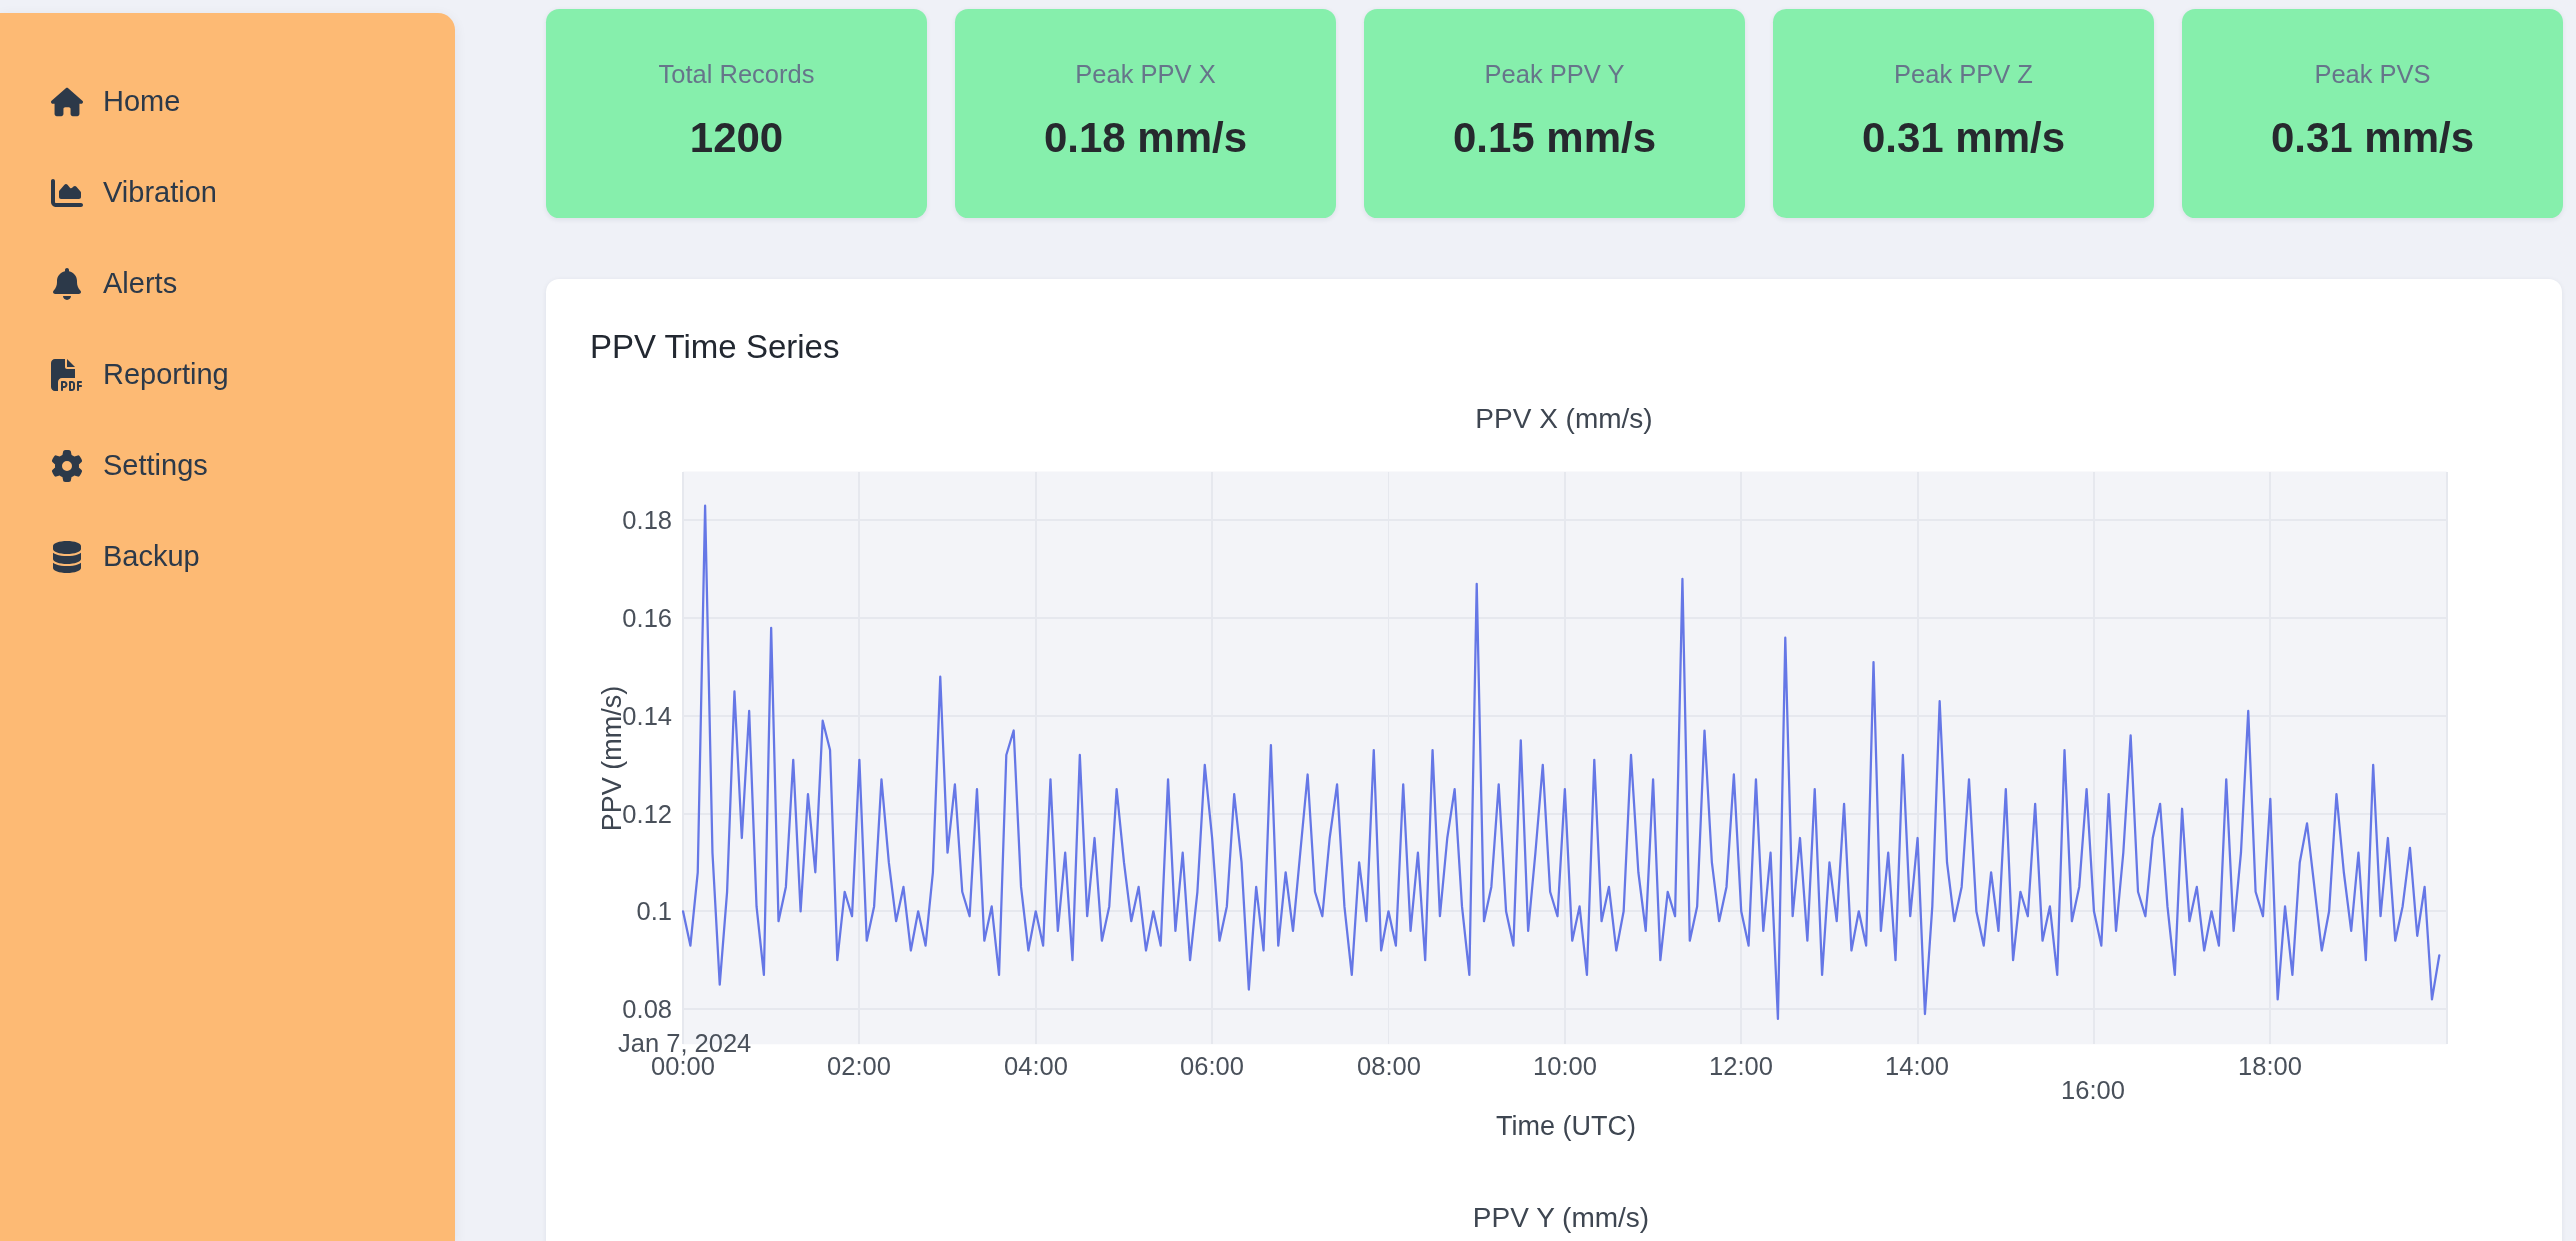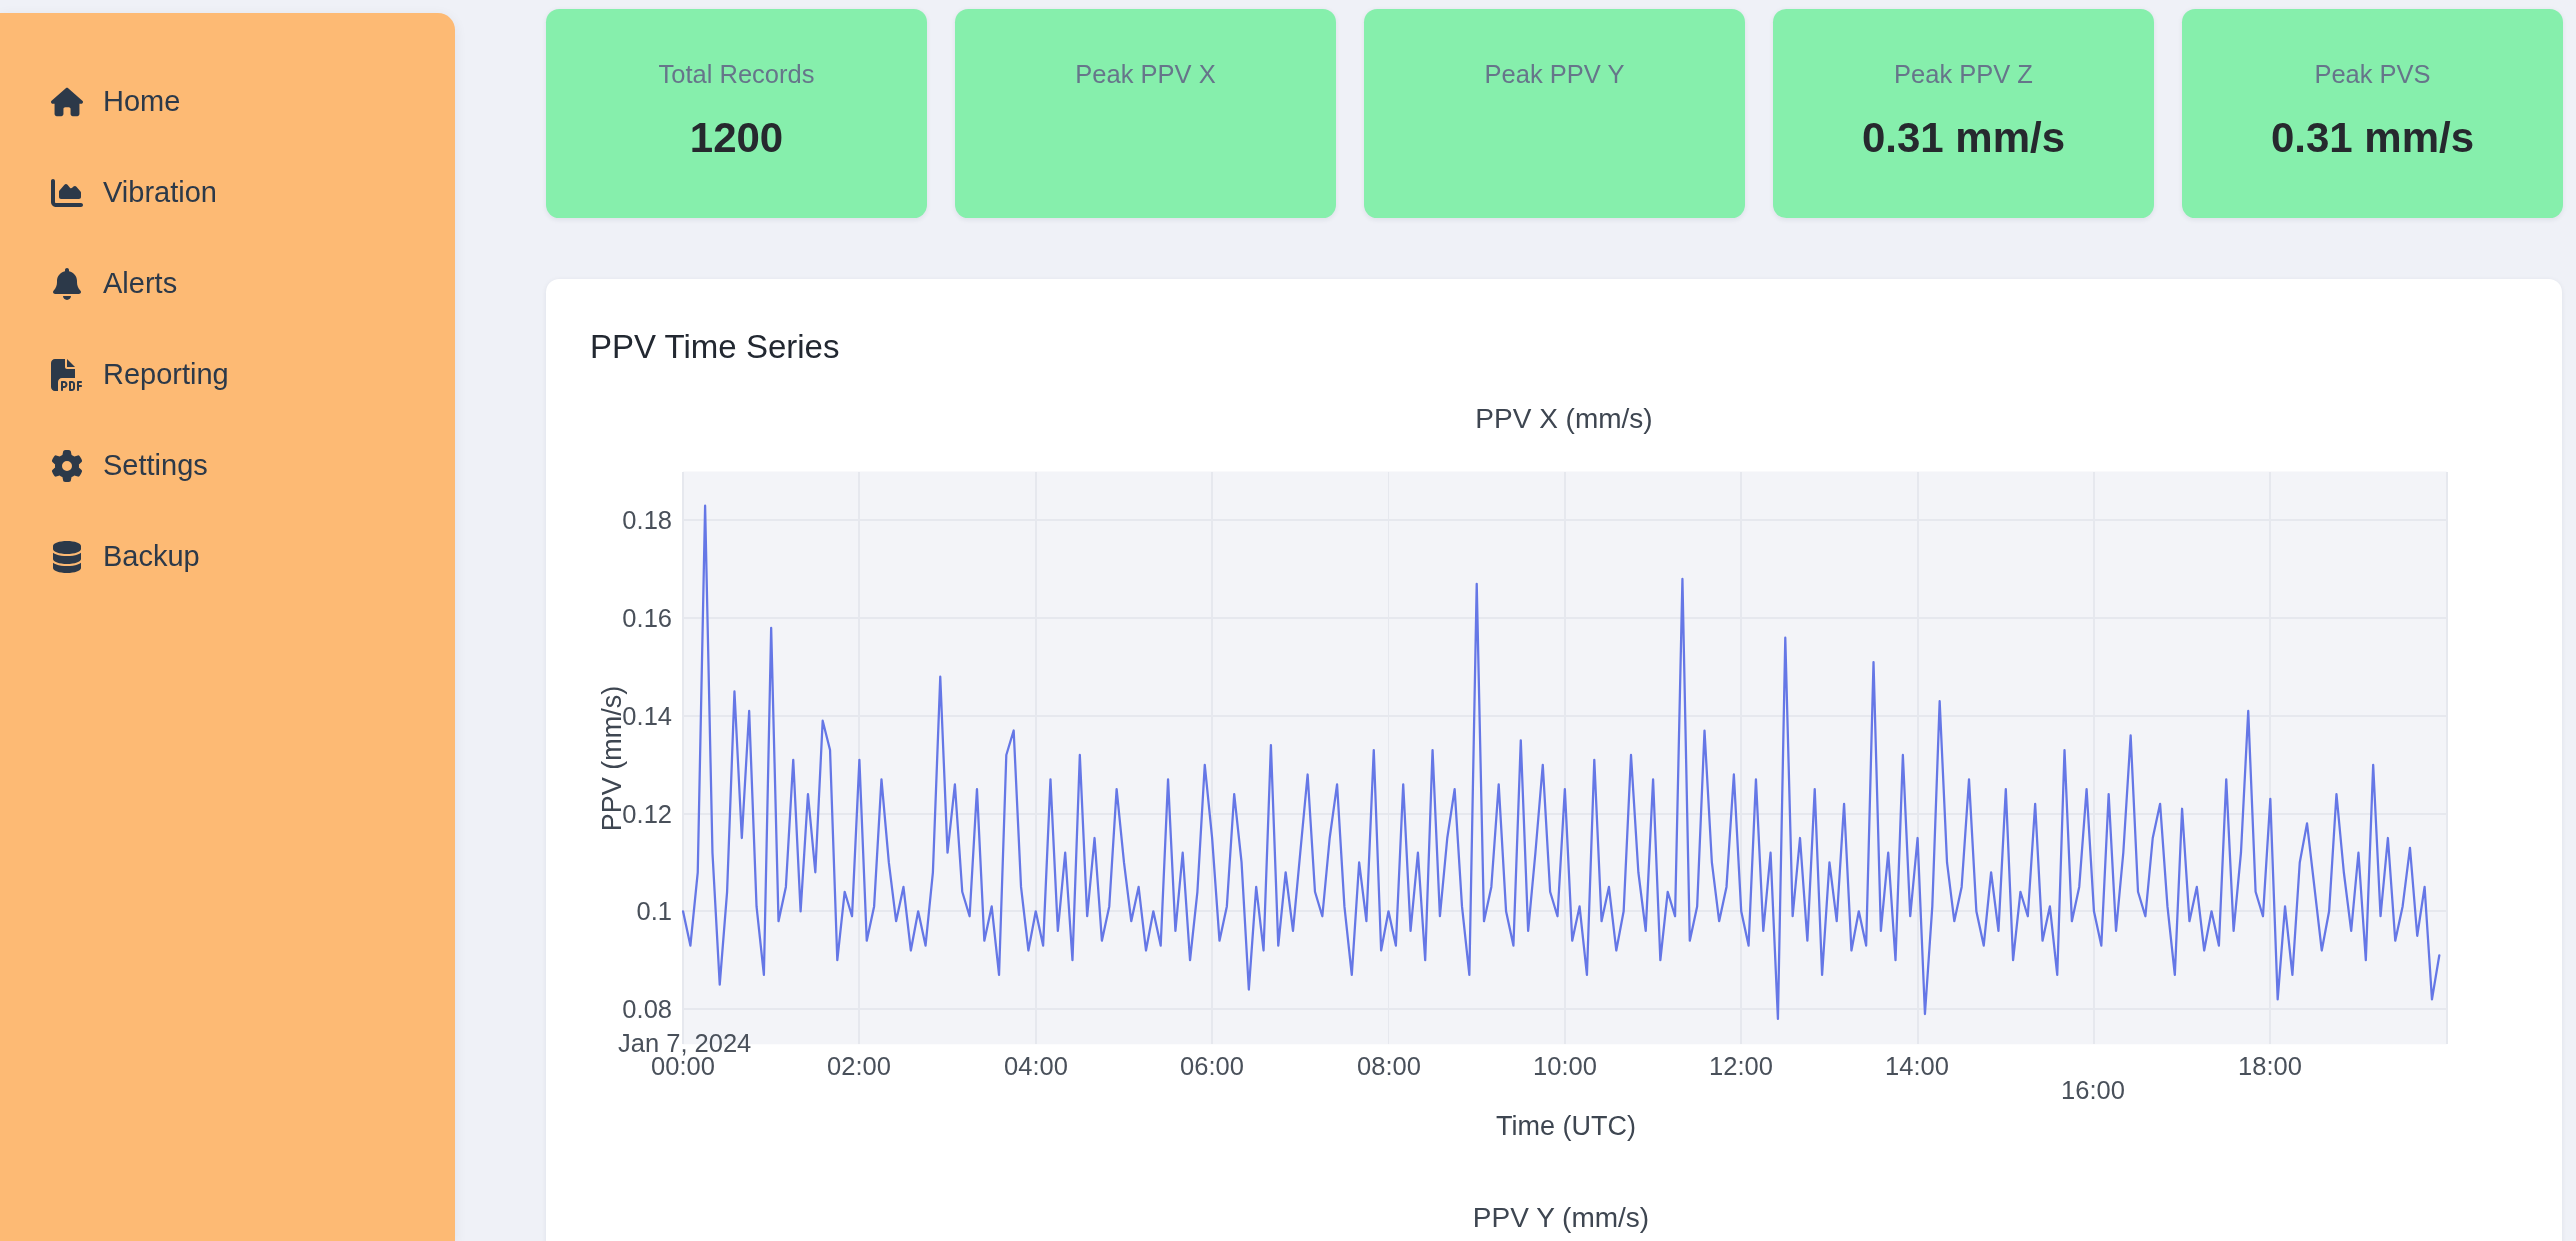--- a/index.html
+++ b/index.html
@@ -124,23 +124,25 @@
   </ul>
 </aside>
 
 <div class="cards">
   <div class="stat-card">
     <div class="s-lbl">Total Records</div>
     <div class="s-val">1200</div>
   </div>
   <div class="stat-card">
     <div class="s-lbl">Peak PPV X</div>
+    <div class="s-val">0.18 mm/s</div>
   </div>
   <div class="stat-card">
     <div class="s-lbl">Peak PPV Y</div>
+    <div class="s-val">0.15 mm/s</div>
   </div>
   <div class="stat-card">
     <div class="s-lbl">Peak PPV Z</div>
     <div class="s-val">0.31 mm/s</div>
   </div>
   <div class="stat-card">
     <div class="s-lbl">Peak PVS</div>
     <div class="s-val">0.31 mm/s</div>
   </div>
 </div>

